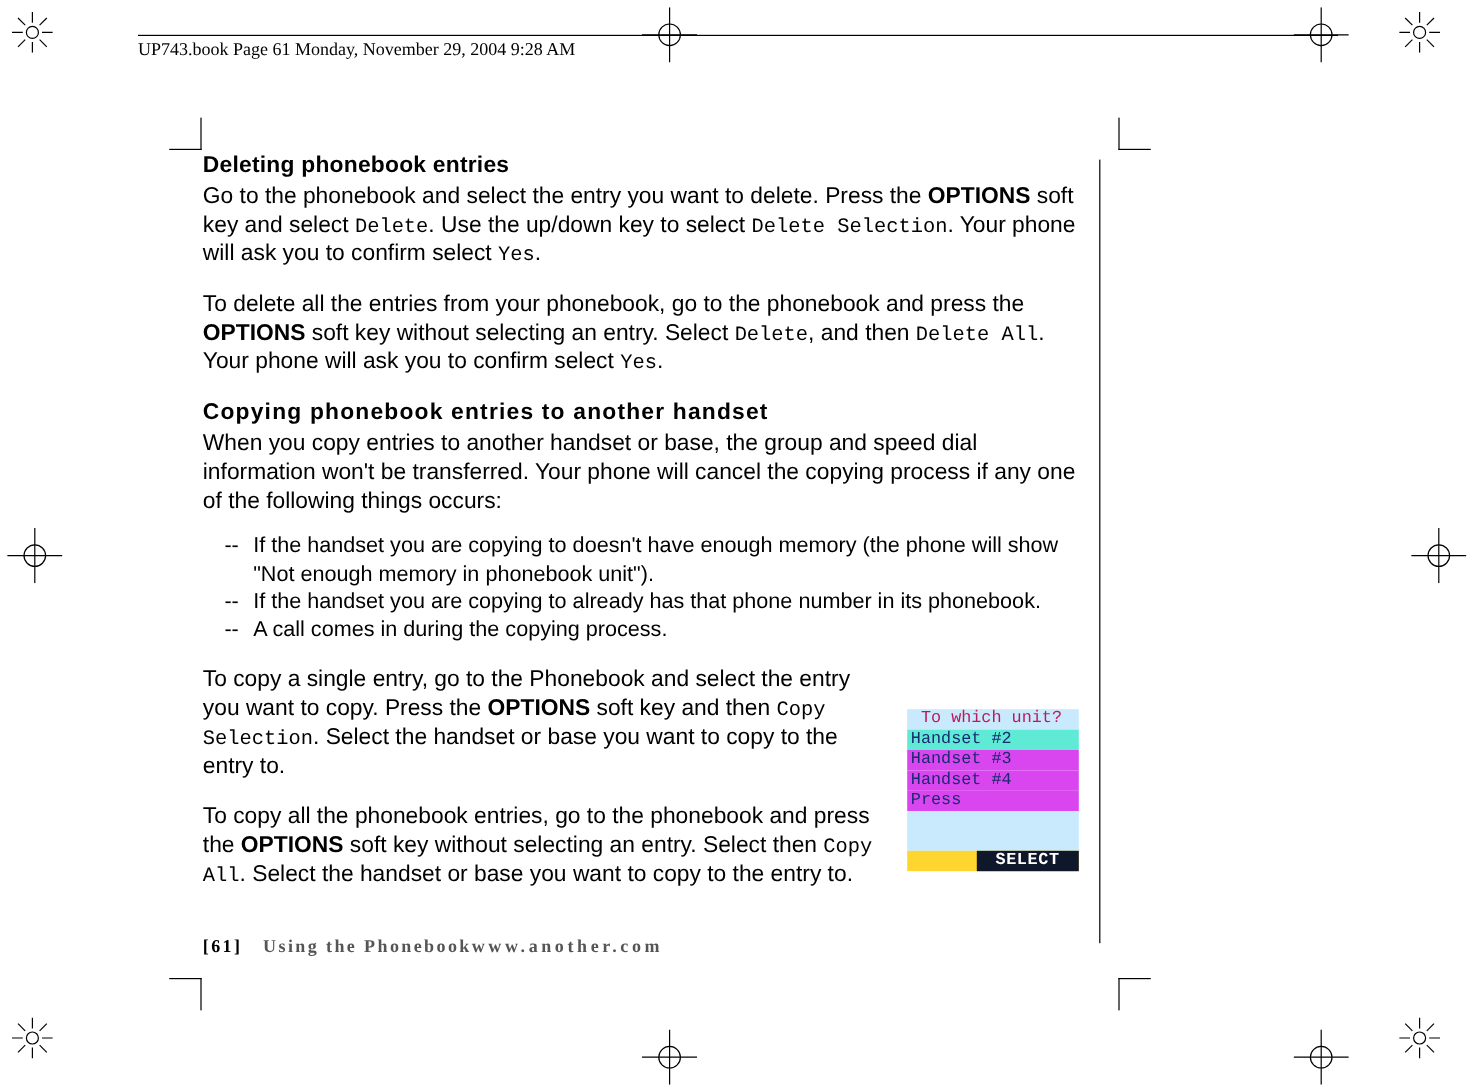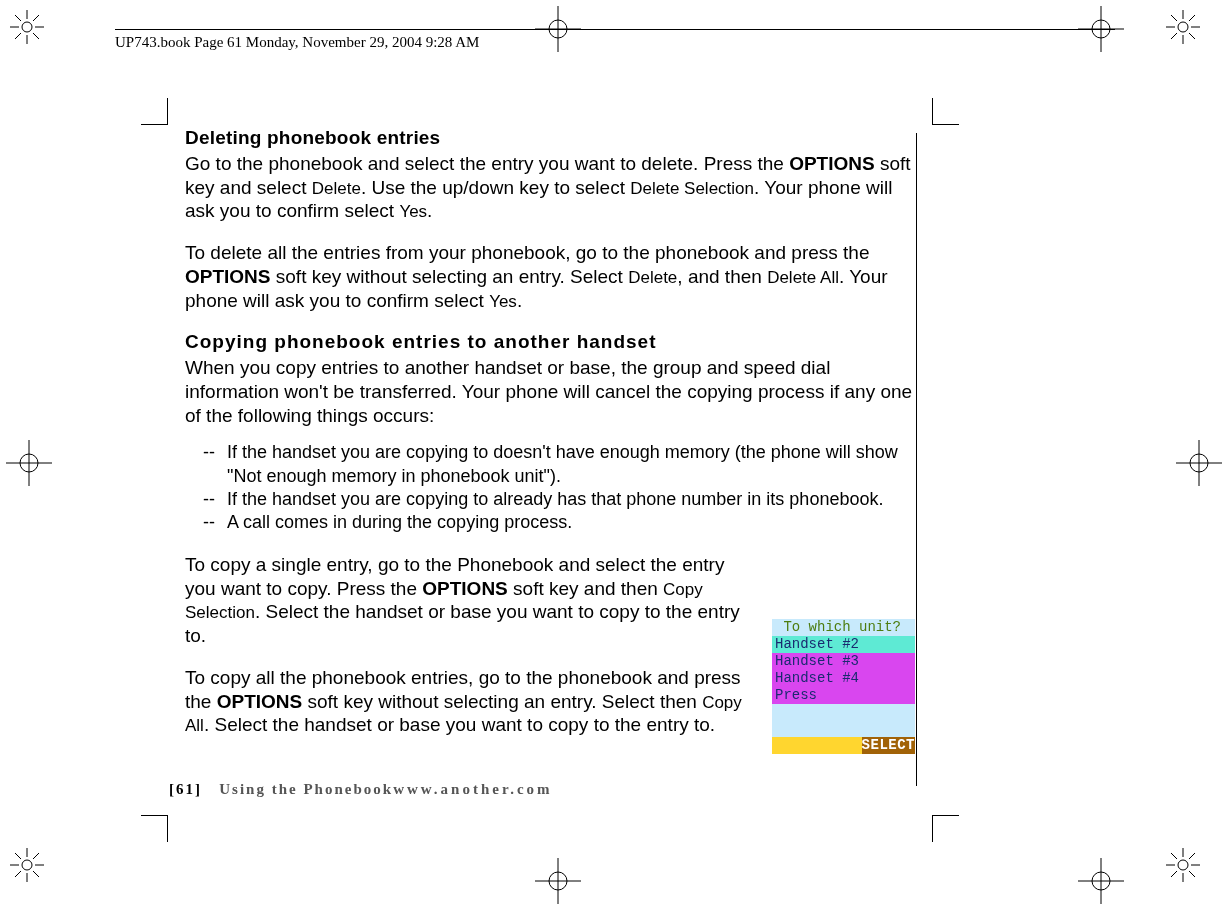--- a/index.html
+++ b/index.html
@@ -61,91 +61,90 @@
     position: absolute;
     right: 31px;
     top: 7px;
     bottom: 40px;
     border-left: 1px solid #000;
   }
 
   .body-text {
     font-size: 19px;
     line-height: 1.25;
-    margin-left: 16px;
   }
 
   h3 {
     font-size: 19px;
     margin: 0 0 2px 0;
     font-weight: bold;
     letter-spacing: 0.2px;
   }
   h3.copying {
     letter-spacing: 1px;
     margin-top: 18px;
   }
 
   p { margin: 0 0 18px 0; }
   p.tight { margin-bottom: 2px; }
 
   .mono {
-    font-family: Liberation Sans, sans-serif;
+    font-family: Liberation Mono, monospace;
     font-size: 17px;
   }
 
   .bullets {
     margin: 0 0 18px 18px;
     font-size: 18px;
     line-height: 1.3;
   }
   .bullets .bl {
     display: flex;
     align-items: flex-start;
   }
   .bullets .bl .dash {
     flex: 0 0 24px;
   }
 
   .col-wrap {
     display: flex;
     gap: 18px;
-    align-items: flex-end;
+    align-items: center;
   }
   .col-wrap .text-col {
     flex: 1;
   }
 
   
   .lcd {
     width: 143px;
     font-family: "Courier New", monospace;
     font-size: 14px;
     line-height: 17px;
     border: 1px solid #fff;
     margin-top: 3px;
   }
   .lcd .row {
     padding: 0 3px;
     white-space: pre;
   }
-  .lcd .title { background: #c8eafc; color: #4d7c0f; }
+  .lcd .title { background: #c8eafc; color: #be185d; }
   .lcd .sel   { background: #5eead4; color: #1a2a70; }
   .lcd .item  { background: #d946ef; color: #1a2a70; }
   .lcd .blank { background: #c8eafc; height: 33px; }
   .lcd .softbar {
     background: #ffd62f;
     display: flex;
     height: 17px;
   }
   .lcd .softbar .spacer { flex: 1; }
   .lcd .softbar .soft {
-    background: #a16207;
+    background: #0f172a;
     color: #fff;
-    padding: 0 0;
+    padding: 0 16px;
     font-weight: bold;
     letter-spacing: 0.5px;
   }
 
   
   .footer {
     position: absolute;
     left: 0;
     bottom: 28px;
     width: 737px;

